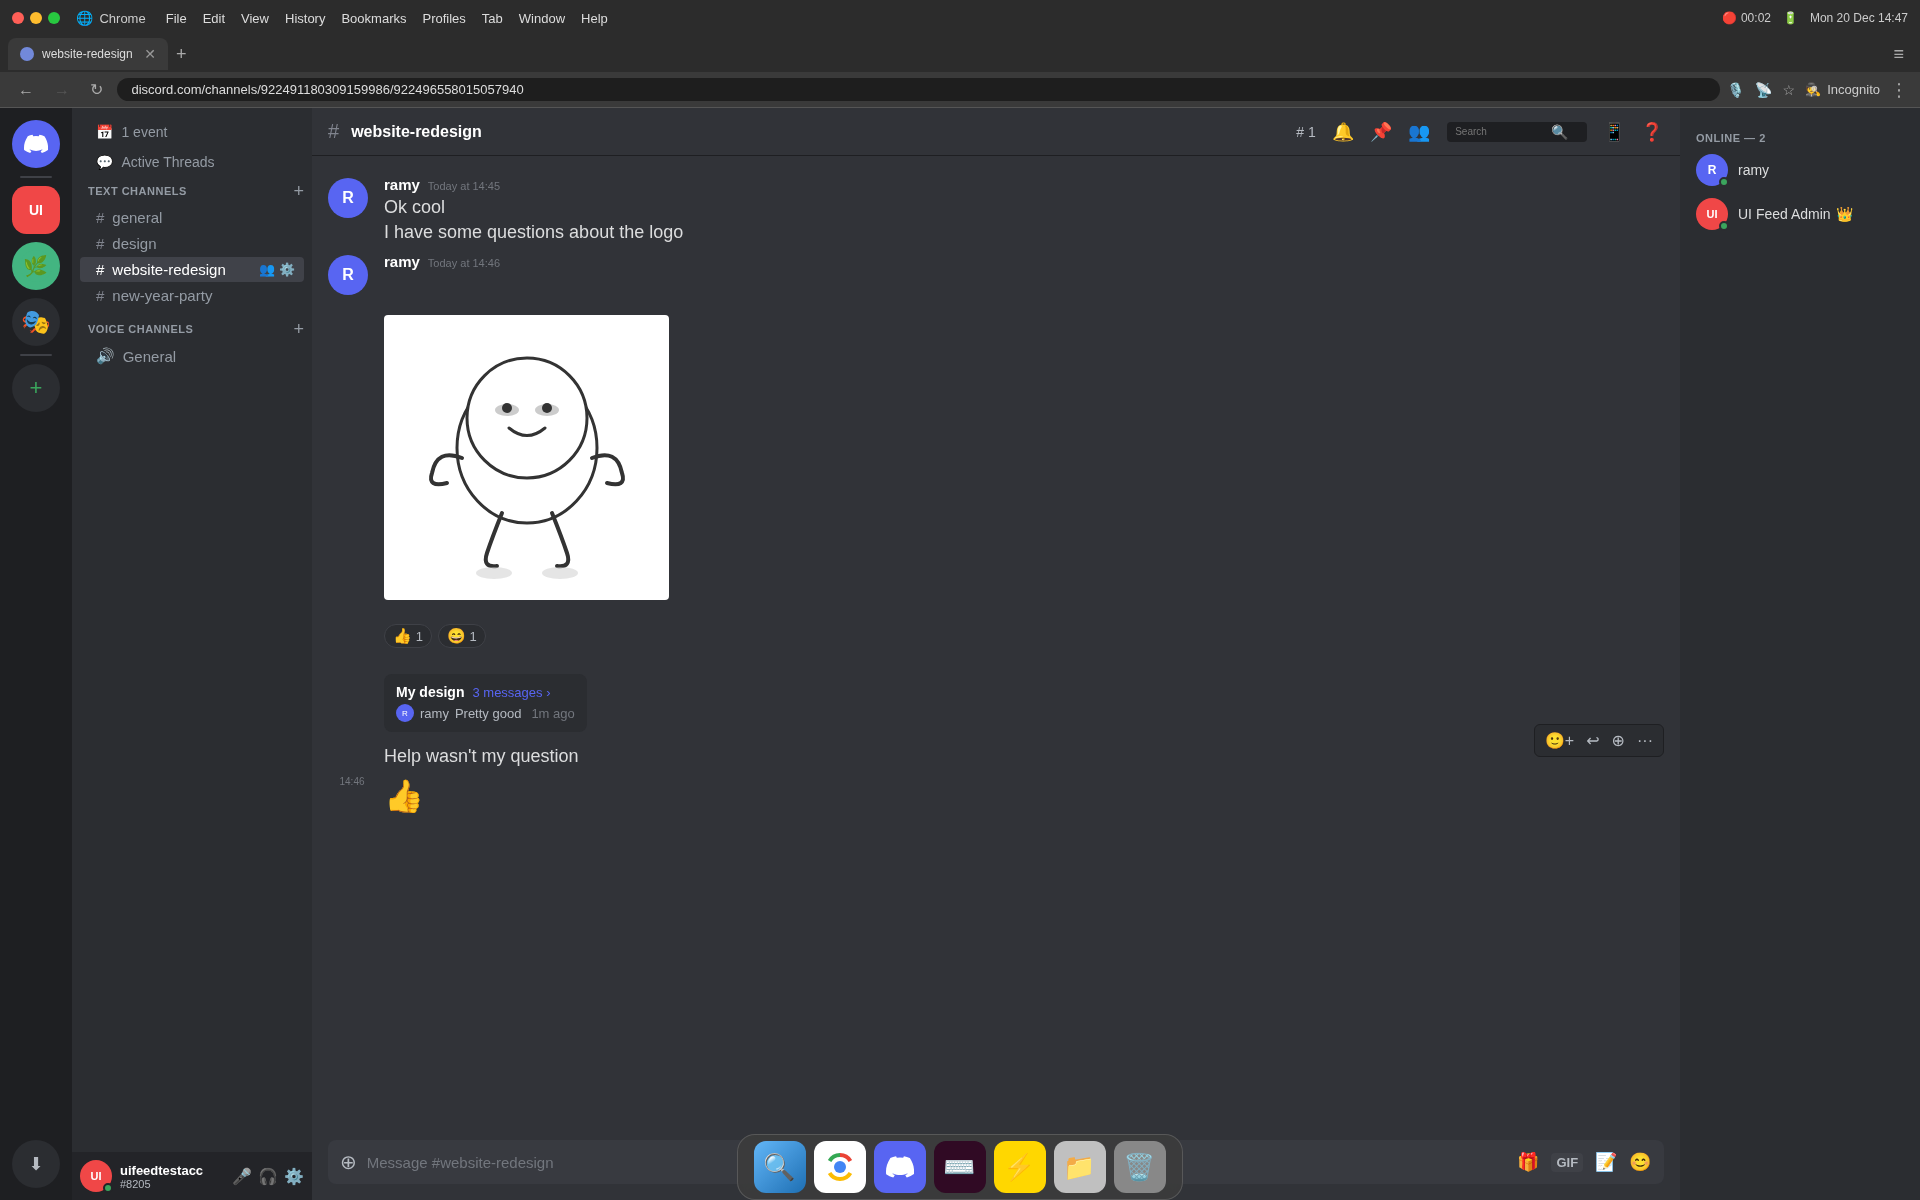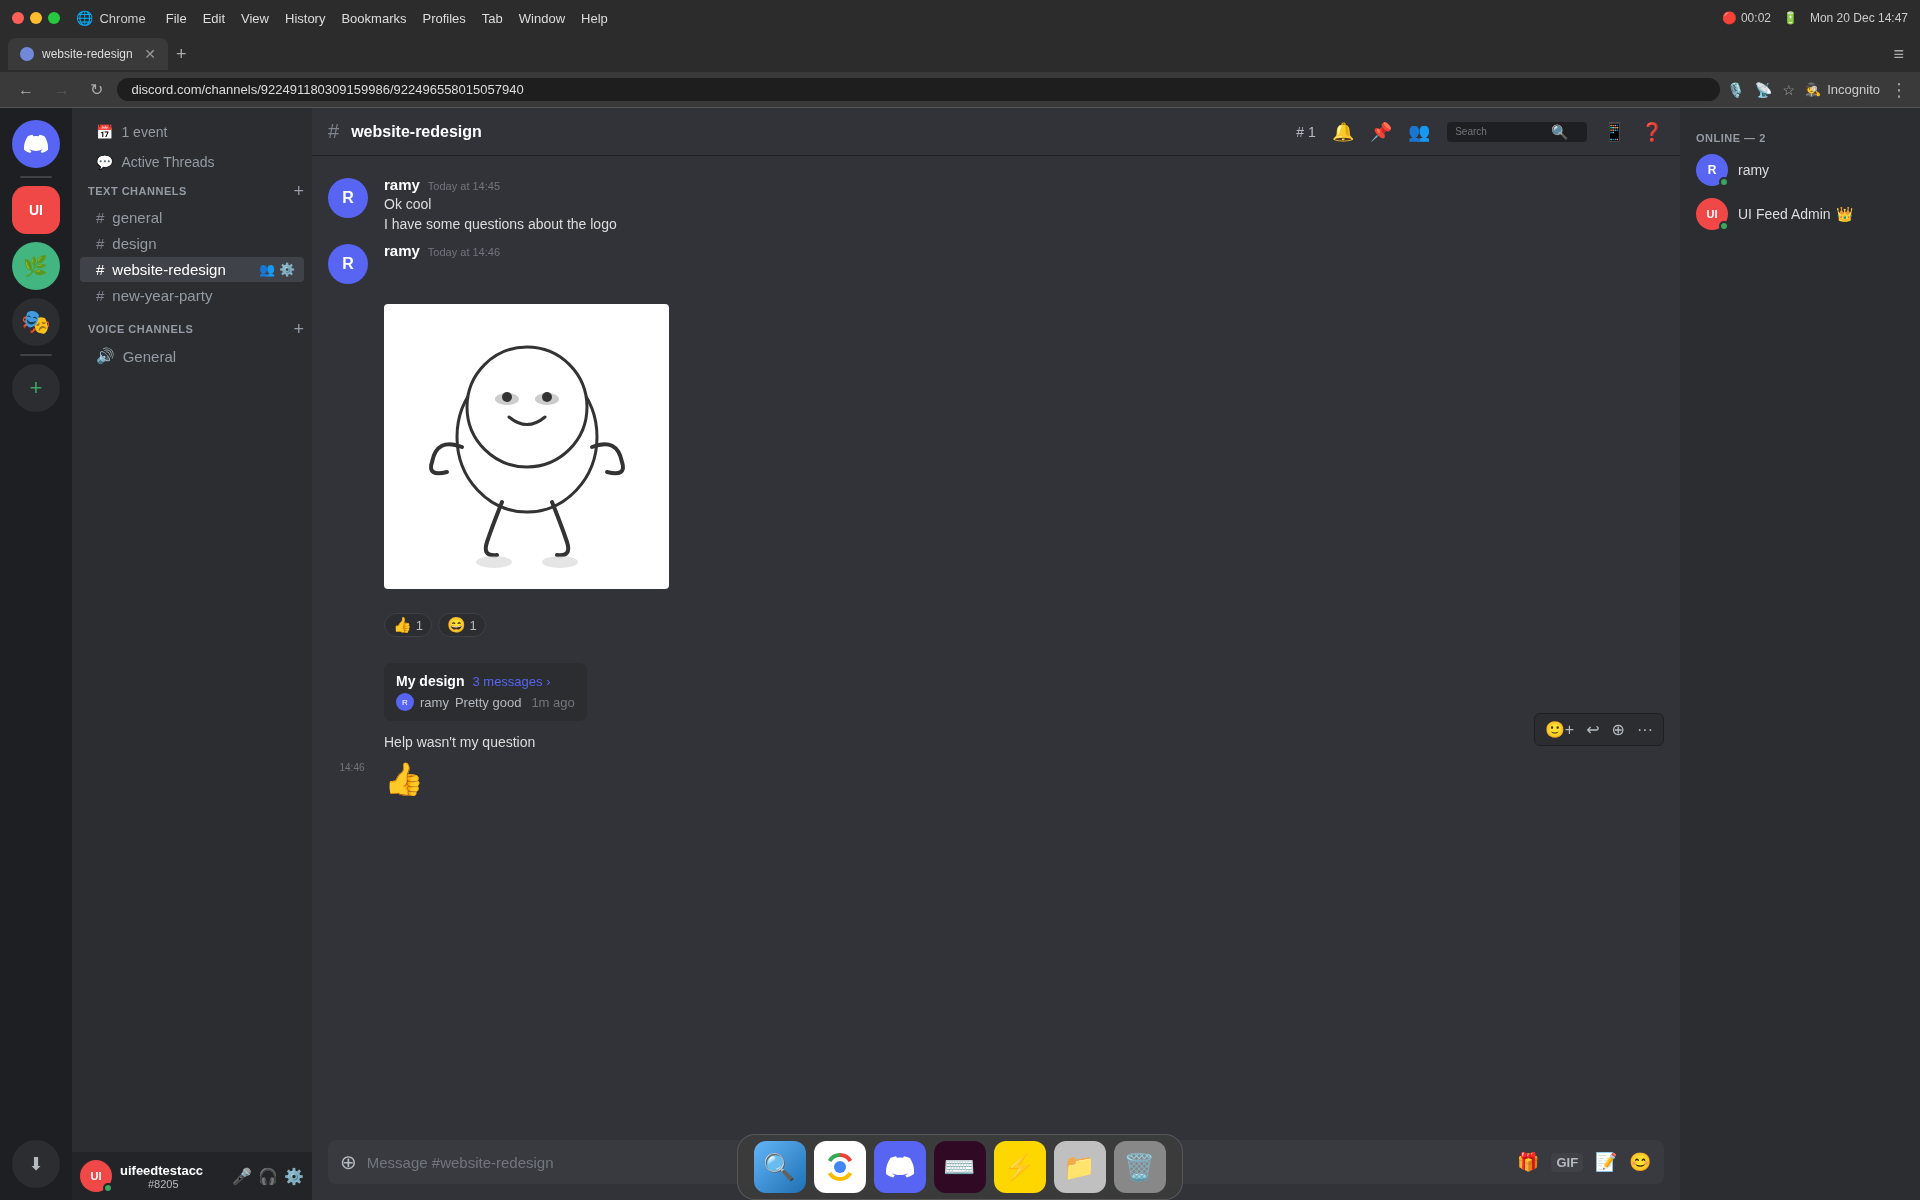--- a/index.html
+++ b/index.html
@@ -278,21 +278,21 @@
     .user-status-dot {
       width: 10px; height: 10px;
       border-radius: 50%;
       background: #3ba55d;
       border: 2px solid #232428;
       position: absolute;
       bottom: -1px; right: -1px;
     }
     .user-info { flex: 1; }
     .user-name { font-size: 13px; font-weight: 600; color: #fff; }
-    .user-tag { font-size: 11px; color: #b5bac1; margin-left: 28px; }
+    .user-tag { font-size: 11px; color: #b5bac1; }
     .user-panel-actions {
       display: flex;
       gap: 6px;
       color: #b5bac1;
     }
     .user-panel-action { cursor: pointer; font-size: 16px; }
 
     
     .main-chat {
       flex: 1;
@@ -362,21 +362,21 @@
       border-radius: 50%;
       flex-shrink: 0;
       margin-top: 2px;
       display: flex; align-items: center; justify-content: center;
       font-size: 16px; font-weight: 700; color: #fff;
     }
     .message-content-area { flex: 1; }
     .message-header { display: flex; align-items: baseline; gap: 8px; margin-bottom: 2px; }
     .message-username { font-weight: 600; color: #fff; font-size: 15px; }
     .message-timestamp { font-size: 11px; color: #72767d; }
-    .message-text { font-size: 14px; color: #dcddde; line-height: 1.4; }
+    .message-text { font-size: 18px; color: #dcddde; line-height: 1.4; }
 
     
     .gif-container {
       margin-left: 56px;
       margin-top: 4px;
       margin-bottom: 4px;
       position: relative;
     }
     .gif-image {
       width: 285px;

